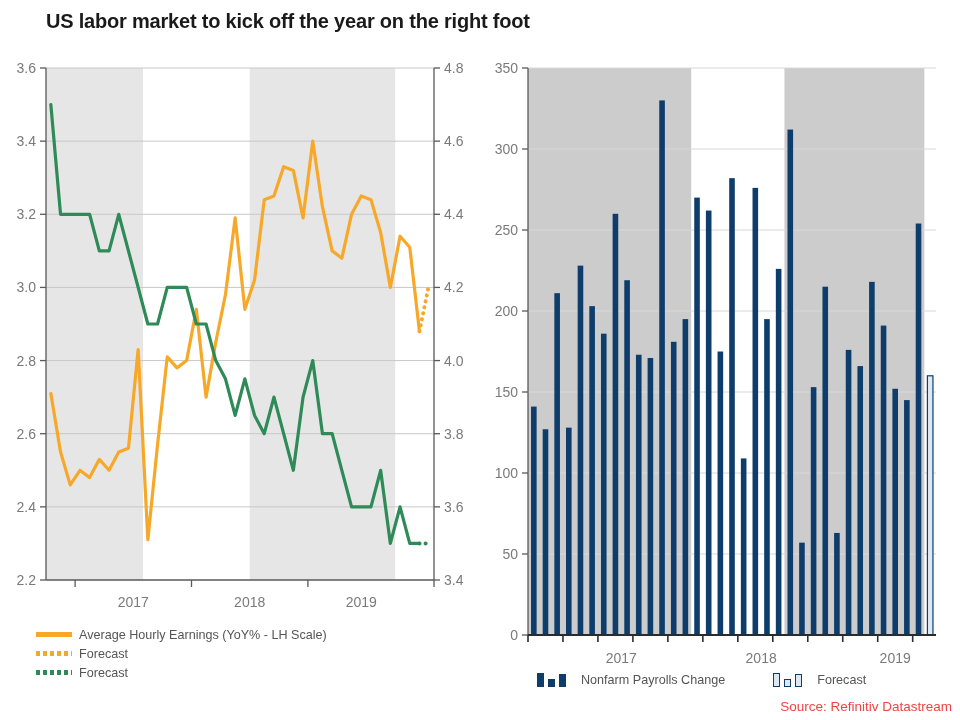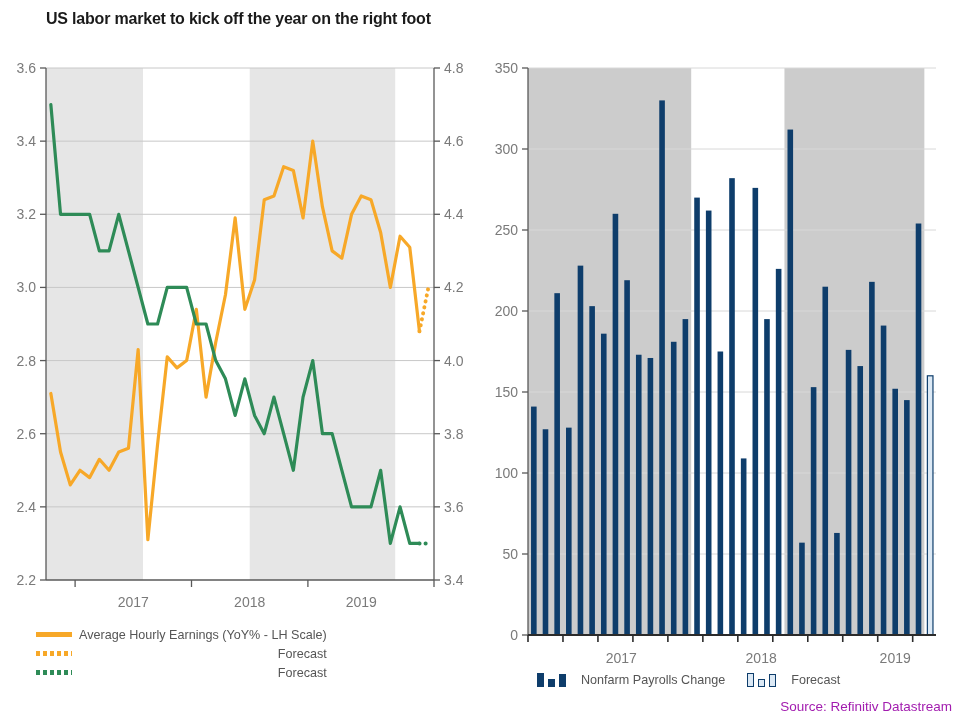--- a/index.html
+++ b/index.html
@@ -12,21 +12,21 @@
     height: 720px;
     font-family: "Liberation Sans", sans-serif;
     color: #333333;
     position: relative;
     overflow: hidden;
   }
   #page-title {
     position: absolute;
     left: 46px;
     top: 10px;
-    font-size: 16px;
+    font-size: 20px;
     font-weight: bold;
     color: #1a1a1a;
     letter-spacing: -0.2px;
     white-space: nowrap;
   }
 
   .panel { position: absolute; }
 
   
   #left-panel { left: 0; top: 60px; width: 480px; height: 660px; }
@@ -37,21 +37,20 @@
   .legend {
     position: absolute;
     font-size: 12.6px;
     color: #555;
   }
   .legend-row {
     display: flex;
     align-items: center;
     height: 19px;
     white-space: nowrap;
-    justify-content: space-between;
   }
   .swatch-line {
     width: 36px; height: 5px; margin-right: 7px; flex: 0 0 auto;
   }
   .swatch-dot {
     width: 36px; height: 5px; margin-right: 7px; flex: 0 0 auto;
     background-image: linear-gradient(to right, currentColor 55%, transparent 55%);
     background-size: 7px 5px;
   }
   .swatch-bars {
@@ -63,21 +62,21 @@
   }
   .swatch-bars i.b1 { left: 2px;  height: 14px; }
   .swatch-bars i.b2 { left: 13px; height: 8px;  }
   .swatch-bars i.b3 { left: 24px; height: 13px; }
 
   #source-note {
     position: absolute;
     right: 8px;
     bottom: 6px;
     font-size: 13.5px;
-    color: #a21caf;
+    color: #ef4444;
     white-space: nowrap;
   }
 
   .axis-text { font-family: "Liberation Sans", sans-serif; fill: #7a7a7a; font-size: 14px; }
 </style>
 </head>
 <body>
 
 <div id="page-title">US labor market to kick off the year on the right foot</div>
 
@@ -232,21 +231,21 @@
       <line x1="362.74285714285713" y1="575" x2="362.74285714285713" y2="582" stroke="#2b2b2b" stroke-width="1.6"></line>
       <line x1="397.7142857142857" y1="575" x2="397.7142857142857" y2="582" stroke="#2b2b2b" stroke-width="1.6"></line>
       <line x1="432.68571428571425" y1="575" x2="432.68571428571425" y2="582" stroke="#2b2b2b" stroke-width="1.6"></line>
       <text x="141.25714285714287" y="603" text-anchor="middle" class="axis-text">2017</text>
       <text x="281.1428571428571" y="603" text-anchor="middle" class="axis-text">2018</text>
       <text x="415.2" y="603" text-anchor="middle" class="axis-text">2019</text>
     </svg>
 
   <div class="legend" id="right-legend" style="left:55px; top:610px;">
       <div style="display: flex; align-items: center;">
-        <div class="legend-row" style="margin-right: 20px;">
+        <div class="legend-row" style="margin-right: 46px;">
           <span class="swatch-bars">
             <i class="b1" style="background: rgb(14, 61, 107);"></i>
             <i class="b2" style="background: rgb(14, 61, 107);"></i>
             <i class="b3" style="background: rgb(14, 61, 107);"></i>
           </span>
           <span>Nonfarm Payrolls Change</span>
         </div>
         <div class="legend-row" style="margin-right: 38px;">
           <span class="swatch-bars">
             <i class="b1" style="background: rgb(220, 233, 245); border: 1px solid rgb(14, 61, 107); box-sizing: border-box;"></i>

